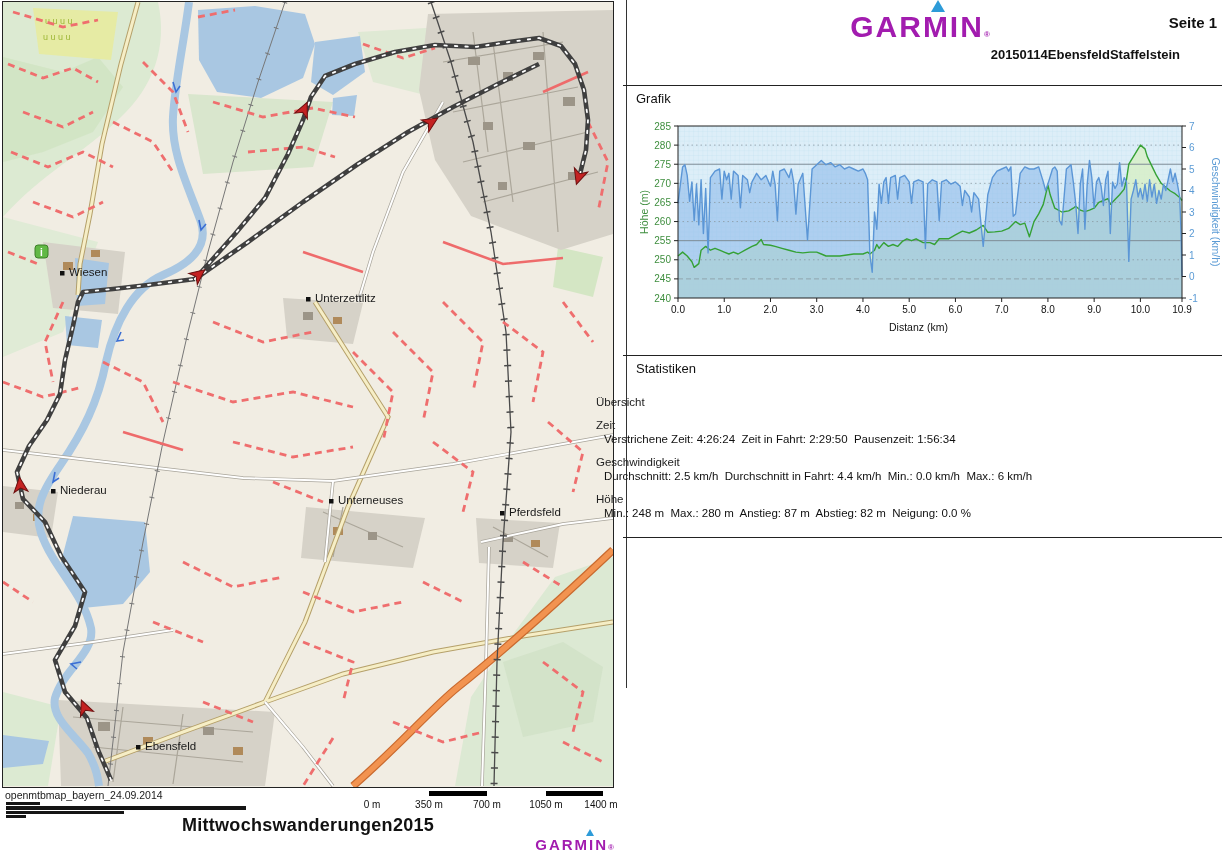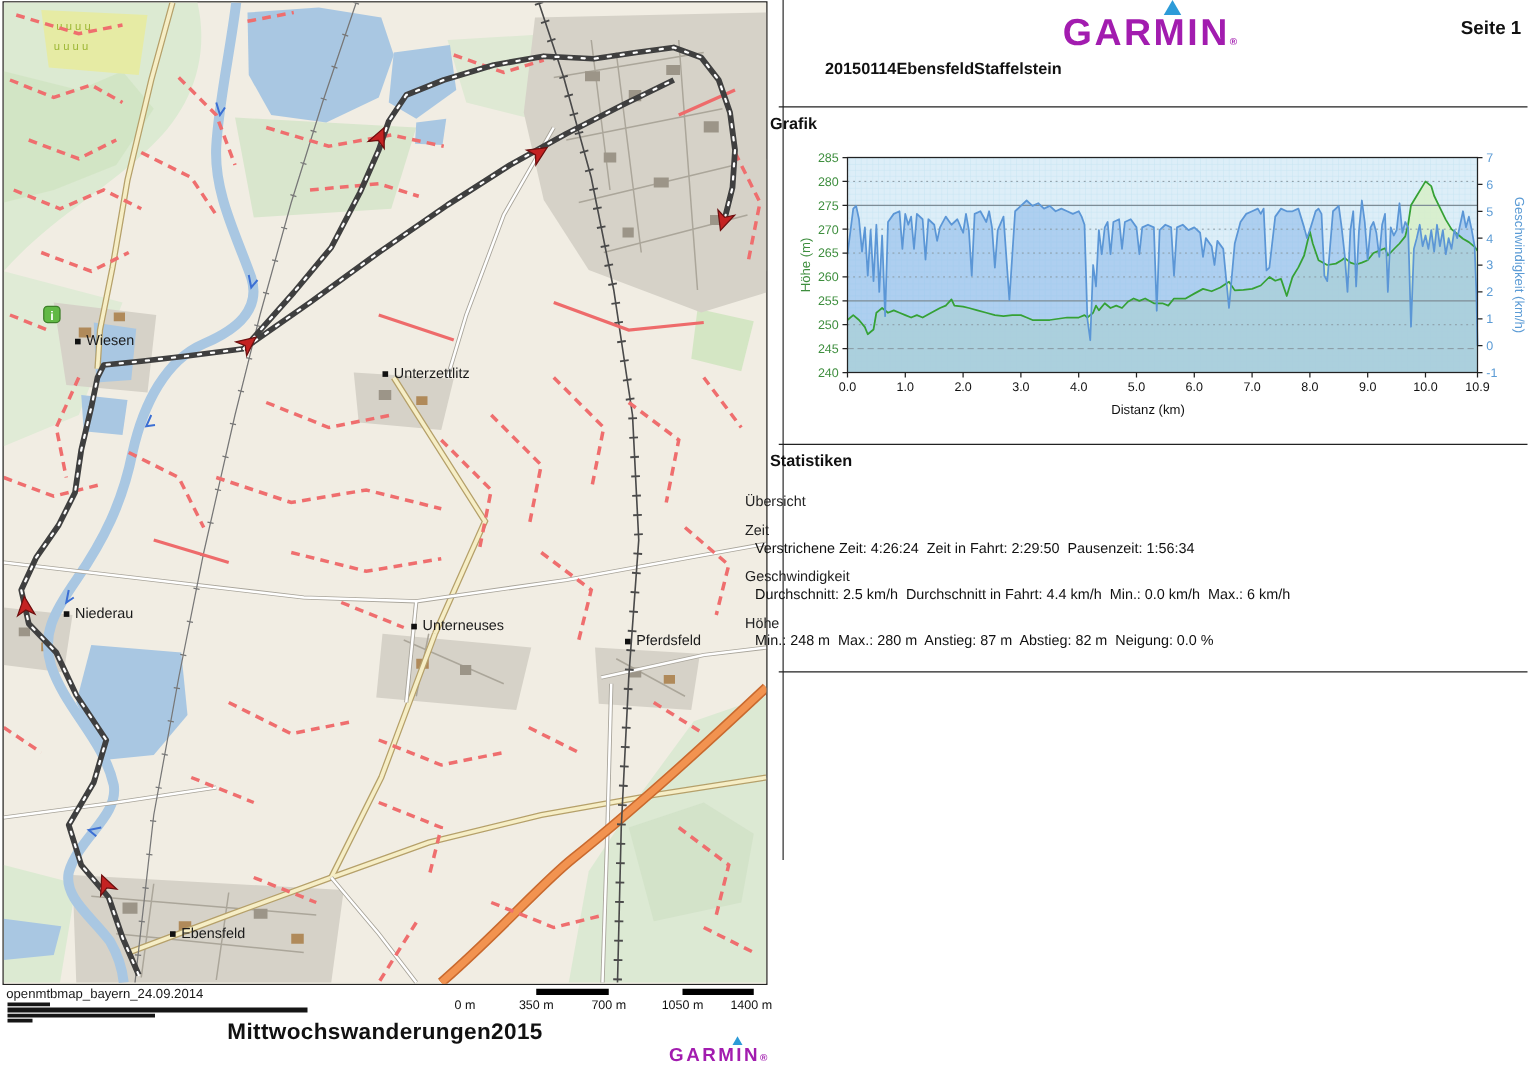--- a/index.html
+++ b/index.html
@@ -21,23 +21,23 @@
   .garmin .tri{position:absolute;width:0;height:0;border-left:7px solid transparent;border-right:7px solid transparent;border-bottom:12px solid #2d9bd8;left:58%;top:-10px;}
   .garmin.small .tri{border-left-width:4px;border-right-width:4px;border-bottom-width:7px;top:-7px;left:64%;}
   .garmin .word{letter-spacing:2px;}
   .garmin .reg{font-size:8px;vertical-align:baseline;}
   #logo-footer{left:508px;top:836px;width:104px;text-align:right;font-size:15px;}
 
   
   #page-num{right:8px;top:14px;font-weight:bold;font-size:15px;}
   #hdr{left:660px;top:10px;width:520px;text-align:center;}
   #hdr .garmin{font-size:30px;}
-  #hdr-title{left:660px;top:47px;width:520px;text-align:left;font-weight:bold;font-size:13px;}
+  #hdr-title{left:660px;top:47px;width:520px;text-align:right;font-weight:bold;font-size:13px;}
   .hline{left:623px;width:599px;height:1px;background:#222;}
-  .sec-title{left:616px;font-weight:bold;font-size:13px;}
+  .sec-title{left:636px;font-weight:normal;font-size:13px;}
   #stats{left:596px;top:396px;width:560px;font-size:11.5px;}
   .stat-group{margin-bottom:11px;}
   .stat-title{color:#222;margin-bottom:2px;}
   .stat-line{white-space:pre;padding-left:8px;color:#111;}
   text{font-family:"Liberation Sans",sans-serif;}
 </style>
 </head>
 <body>
 
 <div id="left-col" class="abs">

